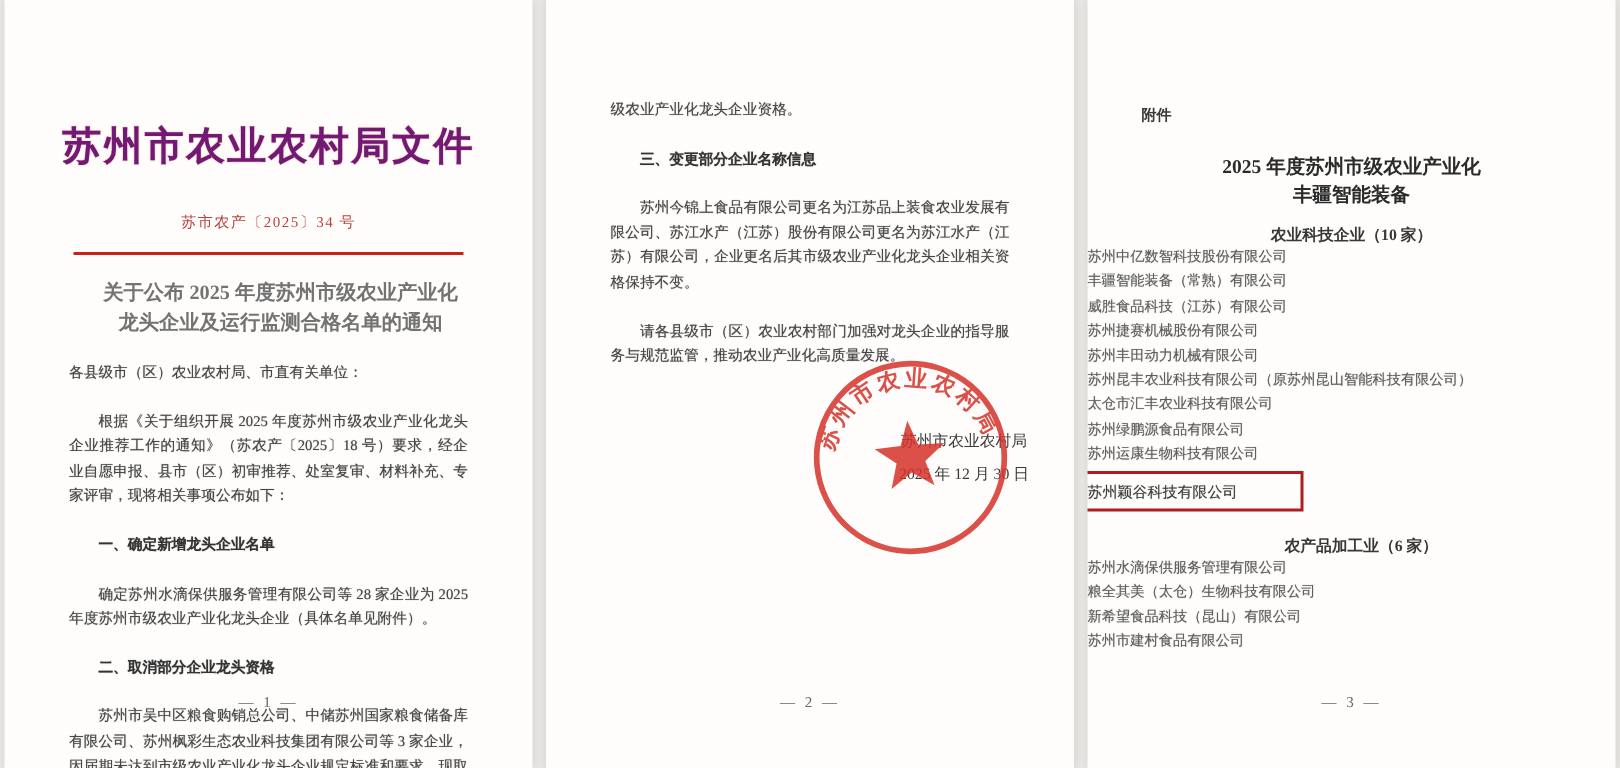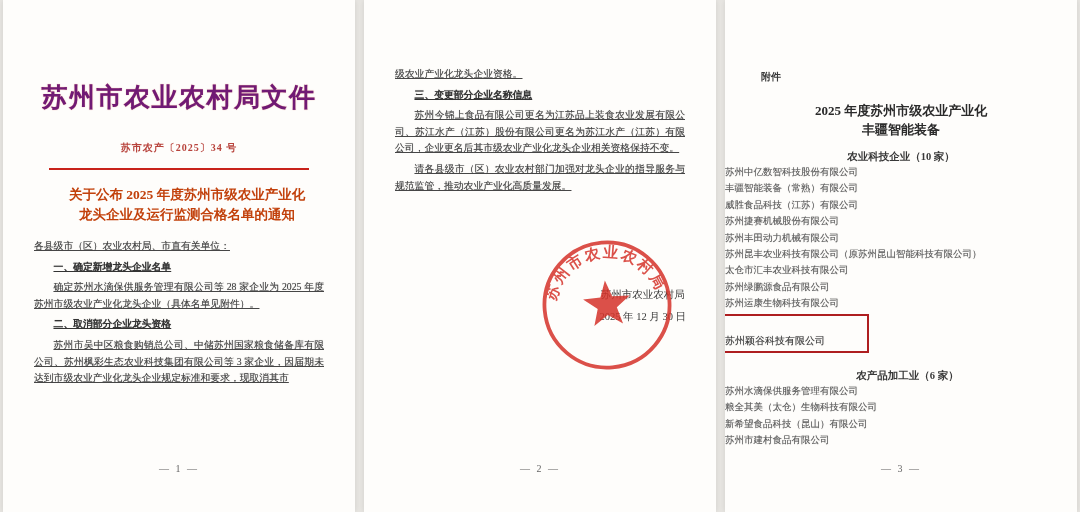--- a/index.html
+++ b/index.html
@@ -17,62 +17,63 @@
     box-shadow:0 0 6px rgba(0,0,0,0.10);
     color:#3c3c3c;
   }
   
   .p1-org {
     margin-top:80px; text-align:center;
     color:#701a75; font-size:26px; font-weight:bold;
     letter-spacing:1.5px; white-space:nowrap;
     text-shadow:0 0 1px rgba(200,34,26,.55);
   }
-  .p1-docno { margin-top:26px; text-align:center; color:#b8433c; font-size:10px; letter-spacing:1px;font-weight:bold; }
+  .p1-docno { margin-top:26px; text-align:center; color:#b8433c; font-size:10px; letter-spacing:1px; }
   .p1-rule { width:260px; margin:13px auto 0; border:none; border-top:2px solid #c8221a; }
-  .p1-title { margin-top:15px; text-align:center; font-size:13.5px; font-weight:bold; line-height:20px; color:#c2410c;padding-left:16px; }
+  .p1-title { margin-top:15px; text-align:center; font-size:13.5px; font-weight:bold; line-height:20px; color:#737373;padding-left:16px; }
   .doc-body { margin:13px 27px 0; font-size:9.8px; line-height:16.6px; text-align:justify; color:#464646; text-shadow:0 0 .7px rgba(70,70,70,.6); }
-  .doc-body p { margin:4px;text-decoration:underline; }
+  .doc-body p { margin:16px; }
   .indent { text-indent:2em; }
   .bold { font-weight:bold; color:#333; }
   .page-num { position:absolute; bottom:38px; left:0; right:0; text-align:center; font-size:10px; color:#666; letter-spacing:2px; }
   
   .p2-body { margin-top:66px; }
   .p2-attach { margin-top:26px; }
   .p2-sign { position:absolute; top:284px; right:30px; text-align:center; font-size:10.5px; line-height:22px; color:#3a3a3a; z-index:1; }
   .p2-seal { position:absolute; top:238px; left:176px; width:134px; height:134px; opacity:.85; transform:rotate(-5deg); z-index:2; }
   
   .p3-attach { margin:70px 0 0 36px; font-size:10px; font-weight:bold; color:#3a3a3a; }
   .p3-title { margin-top:17px; text-align:center; font-size:13px; font-weight:bold; line-height:19px; color:#2b2b2b; }
   .p3-cat { margin-top:11px; text-align:center; font-size:10.5px; font-weight:bold; color:#383838; }
   .p3-cat2 { margin-top:16px;padding-left:13px; }
   .p3-list { margin:5px 0 0 37px; font-size:9.5px; line-height:16.4px; color:#5d5d5d; text-shadow:0 0 .7px rgba(93,93,93,.55); }
   .p3-list li { list-style:none; white-space:nowrap; }
   .p3-list ul, ul.p3-list { padding:0; margin:0; }
   .hl-box {
     display:inline-block; border:2px solid #ae1e20;
-    padding:17px 42px 2px 5px; margin-left:-7px; margin-top:2px;
+    padding:5px 42px 2px 5px; margin-left:-7px; margin-top:2px;
     color:#3a3a3a; font-size:10px;
   }
 </style>
 </head>
 <body>
 
 <div class="pages">
 
   <div class="page">
     <div class="p1-org">苏州市农业农村局文件</div>
     <div class="p1-docno">苏市农产〔2025〕34 号</div>
     <hr class="p1-rule">
     <div class="p1-title">
       <div>关于公布 2025 年度苏州市级农业产业化</div>
       <div>龙头企业及运行监测合格名单的通知</div>
     </div>
     <div class="doc-body">
       <p>各县级市（区）农业农村局、市直有关单位：</p>
+      <p class="indent">根据《关于组织开展 2025 年度苏州市级农业产业化龙头企业推荐工作的通知》（苏农产〔2025〕18 号）要求，经企业自愿申报、县市（区）初审推荐、处室复审、材料补充、专家评审，现将相关事项公布如下：</p>
       <p class="indent bold">一、确定新增龙头企业名单</p>
       <p class="indent">确定苏州水滴保供服务管理有限公司等 28 家企业为 2025 年度苏州市级农业产业化龙头企业（具体名单见附件）。</p>
       <p class="indent bold">二、取消部分企业龙头资格</p>
       <p class="indent">苏州市吴中区粮食购销总公司、中储苏州国家粮食储备库有限公司、苏州枫彩生态农业科技集团有限公司等 3 家企业，因届期未达到市级农业产业化龙头企业规定标准和要求，现取消其市</p>
     </div>
     <div class="page-num">— 1 —</div>
   </div>
 
   <div class="page">
     <div class="doc-body p2-body">

